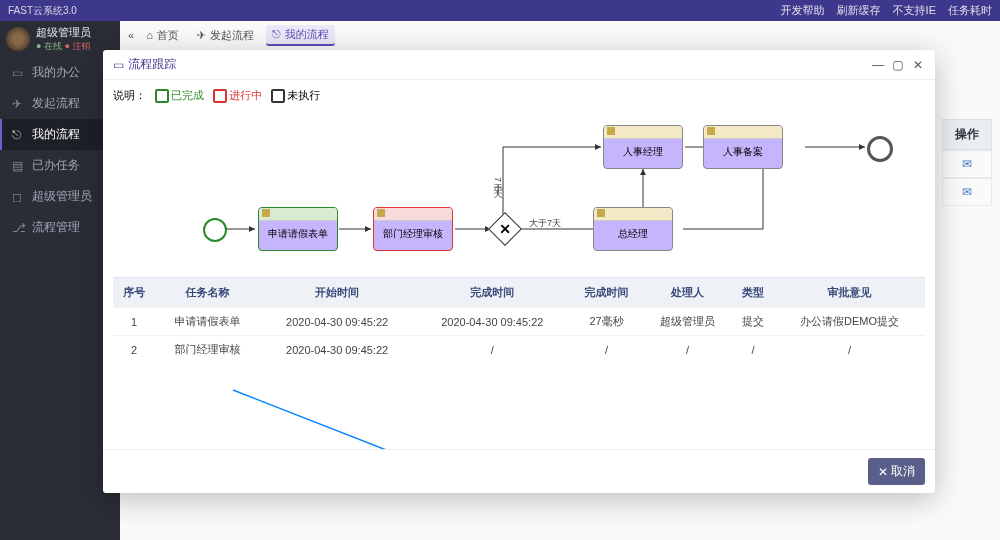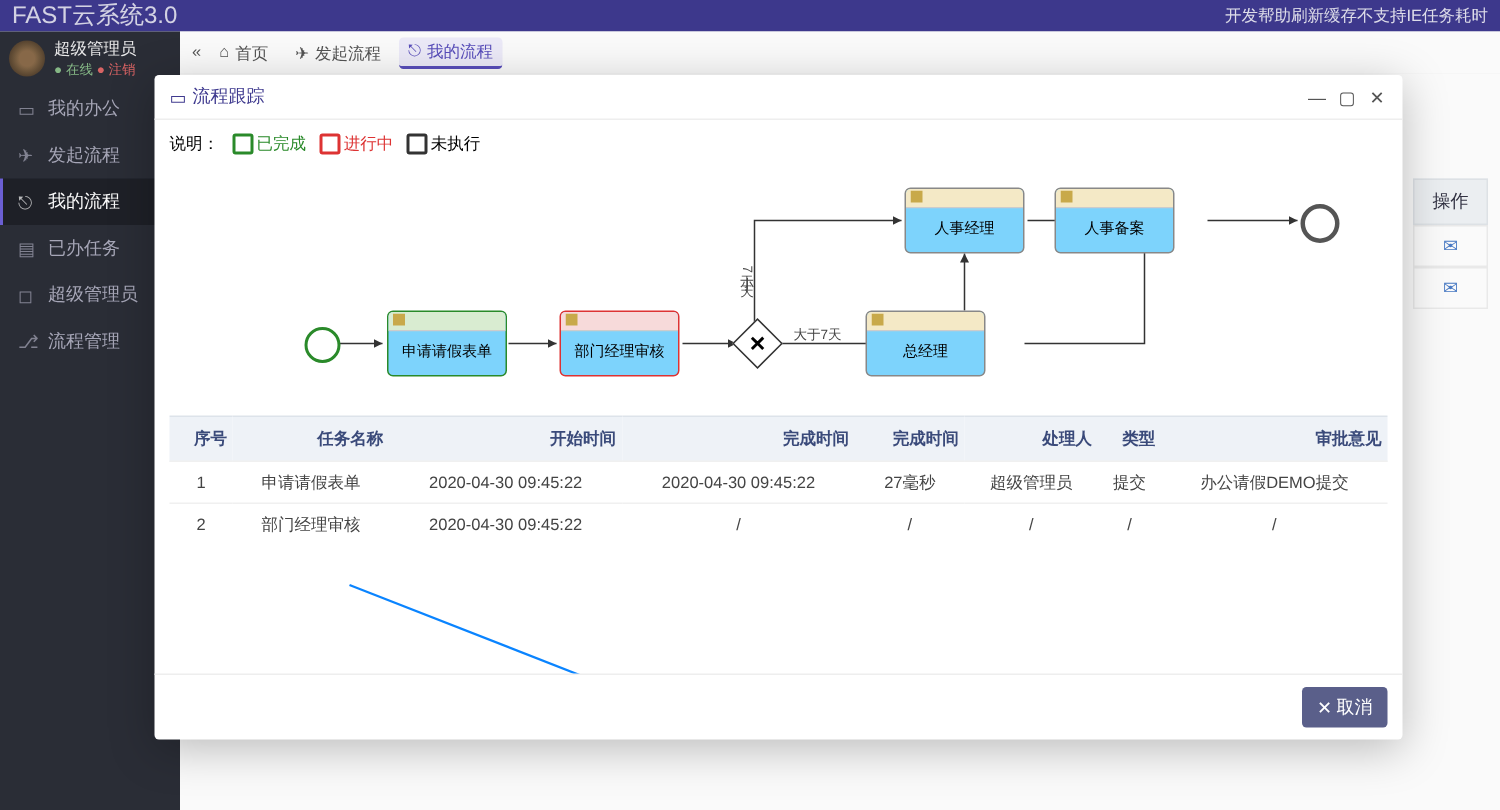--- a/index.html
+++ b/index.html
@@ -1,65 +1,65 @@
 <!DOCTYPE html>
 <html><head>
 <meta charset="utf-8">
 <style>
 html,body{margin:0;padding:0;width:1000px;height:540px;font-family:"Microsoft YaHei",Arial,sans-serif;font-size:12px;background:#f5f5f5;overflow:hidden}
 .topbar{height:21px;background:#3f3a8f;color:#fff;display:flex;align-items:center;padding:0 8px;gap:10px;font-size:11px}
-.topbar .logo{font-size:16px;opacity:.8}
+.topbar .logo{font-size:10px;opacity:.8}
 .topbar .tabs{display:flex;gap:4px;margin-left:140px}
 .topbar .tab{padding:2px 8px;opacity:.9}
-.topbar .right{margin-left:auto;display:flex;opacity:.85}
+.topbar .right{margin-left:auto;display:flex;gap:12px;opacity:.85}
 .topbar .right span{white-space:nowrap}
 .subbar{height:28px;background:#fff;display:flex;align-items:center;gap:6px;padding:0 8px;font-size:11px;color:#555;border-bottom:1px solid #eee;margin-left:120px}
 .subbar .crumb{display:flex;align-items:center;gap:4px;padding:2px 6px;border-radius:3px}
 .subbar .crumb.active{background:#f0eefc;color:#5a4fbe;border-bottom:2px solid #5a4fbe}
 .left{position:absolute;left:0;top:21px;width:120px;bottom:0;background:#2b2e38;color:#aab;font-size:12px}
 .avatar-row{display:flex;align-items:center;gap:6px;padding:4px 6px}
 .avatar{width:24px;height:24px;border-radius:50%;background:radial-gradient(circle,#8a6b4a 30%,#4a3b2a 80%)}
 .user-info{font-size:11px;color:#eee}
 .user-status{font-size:9px;color:#8b8}
 .user-status .off{color:#d66}
 .nav-item{display:flex;align-items:center;gap:6px;padding:7px 10px;border-left:2px solid transparent;cursor:pointer}
 .nav-item.active{background:#1f2128;border-left-color:#6e61d8;color:#fff}
 .nav-icon{width:14px;height:14px;display:inline-block;opacity:.7}
 .main{position:absolute;left:120px;top:49px;right:0;bottom:0;background:#fff}
 .grid-hdr{position:absolute;right:8px;top:70px;width:50px}
-.grid-hdr .hd{background:#f0f3f6;color:#334;font-weight:400;padding:6px;border:1px solid #e2e6ea;text-align:center}
+.grid-hdr .hd{background:#f0f3f6;color:#334;font-weight:700;padding:6px;border:1px solid #e2e6ea;text-align:center}
 .grid-hdr .cell{padding:6px;border:1px solid #eee;text-align:center;color:#4a7cc8}
 .overlay{position:absolute;left:0;top:0;width:1000px;height:540px;background:rgba(0,0,0,0.02)}
 .modal{position:absolute;left:103px;top:50px;width:832px;height:443px;background:#fff;box-shadow:0 6px 30px rgba(0,0,0,0.25);border-radius:3px;display:flex;flex-direction:column}
 .modal-head{display:flex;align-items:center;padding:6px 10px;border-bottom:1px solid #eee}
 .modal-head .ttl{color:#3f3a8f;font-size:12px;display:flex;align-items:center;gap:4px}
 .modal-head .ctrls{margin-left:auto;display:flex;gap:6px;color:#555}
 .modal-head .ctrls span{cursor:pointer;width:14px;text-align:center}
 .modal-body{flex:1;overflow:hidden;position:relative;padding:0 10px 10px 10px}
 .legend{font-size:11px;margin:8px 0 4px 0}
 .legend b{display:inline-block;width:10px;height:10px;border:2px solid;margin:0 2px 0 6px;vertical-align:middle;border-radius:2px}
 .diagram{position:relative;height:170px}
-.node{position:absolute;border:1px solid #888;background:#7dd3fc;border-radius:4px;width:80px;height:44px;box-sizing:border-box}
+.node{position:absolute;border:1px solid #888;background:#c4b5fd;border-radius:4px;width:80px;height:44px;box-sizing:border-box}
 .node .hdr{height:12px;background:#f4e9c6;border-bottom:1px solid #ccc;border-radius:3px 3px 0 0}
 .node .hdr svg{width:9px;height:9px;margin:1px 3px}
 .node .txt{font-size:10px;text-align:center;padding-top:6px}
 .node.green{border-color:#2a8a2a}
 .node.green .hdr{background:#d9ecd1}
 .node.red{border-color:#d33}
 .node.red .hdr{background:#f7dada}
 .circ{position:absolute;width:20px;height:20px;border:2px solid #555;border-radius:50%;background:#fff}
 .circ.green{border-color:#2a8a2a}
 .circ.end{border-width:3px}
 .gate{position:absolute;width:22px;height:22px;border:1px solid #333;transform:rotate(45deg);background:#fff}
 .gate .x{position:absolute;inset:0;display:flex;align-items:center;justify-content:center;transform:rotate(-45deg);font-weight:bold;font-size:14px}
 .lbl{position:absolute;font-size:9px;color:#444}
 svg.flow{position:absolute;left:0;top:0;width:100%;height:100%;pointer-events:none}
 .info-title{color:#4a5fc8;font-style:italic;font-size:12px;margin:6px 0 4px 4px}
 .tbl{width:100%;border-collapse:collapse;font-size:11px}
-.tbl th{background:#eef2f7;color:#3a4a7a;font-weight:600;padding:7px 4px;border-top:1px solid #dde3ea;text-align:right}
+.tbl th{background:#eef2f7;color:#3a4a7a;font-weight:600;padding:7px 4px;border-top:1px solid #dde3ea;text-align:center}
 .tbl td{padding:6px 4px;text-align:center;color:#444;border-top:1px solid #f0f0f0}
 svg.arrow{position:absolute;left:120px;top:300px;width:260px;height:120px;pointer-events:none}
 .modal-foot{padding:8px 10px;display:flex;justify-content:flex-end;border-top:1px solid #eee}
 .btn-cancel{background:#5a5f8a;color:#fff;border:none;padding:5px 10px;border-radius:3px;font-size:12px;cursor:pointer;display:flex;align-items:center;gap:3px}
 </style>
 </head>
 <body>
 
 <div class="topbar">
   <span class="logo">FAST云系统3.0</span>
@@ -176,21 +176,21 @@
           <div class="x">✕</div>
         </div>
       <div class="lbl" style="left:378px;top:70px;writing-mode:vertical-rl">小于7天</div>
       <div class="lbl" style="left:416px;top:110px">大于7天</div>
       <div class="node" style="left:490px;top:18px">
           <div class="hdr"><svg>
               <rect width="8" height="8" fill="#c8a94a"></rect>
             </svg></div>
           <div class="txt">人事经理</div>
         </div>
-      <div class="node" style="left:464px;top:100px">
+      <div class="node" style="left:480px;top:100px">
           <div class="hdr"><svg>
               <rect width="8" height="8" fill="#c8a94a"></rect>
             </svg></div>
           <div class="txt">总经理</div>
         </div>
       <div class="node" style="left:590px;top:18px">
           <div class="hdr"><svg>
               <rect width="8" height="8" fill="#c8a94a"></rect>
             </svg></div>
           <div class="txt">人事备案</div>

